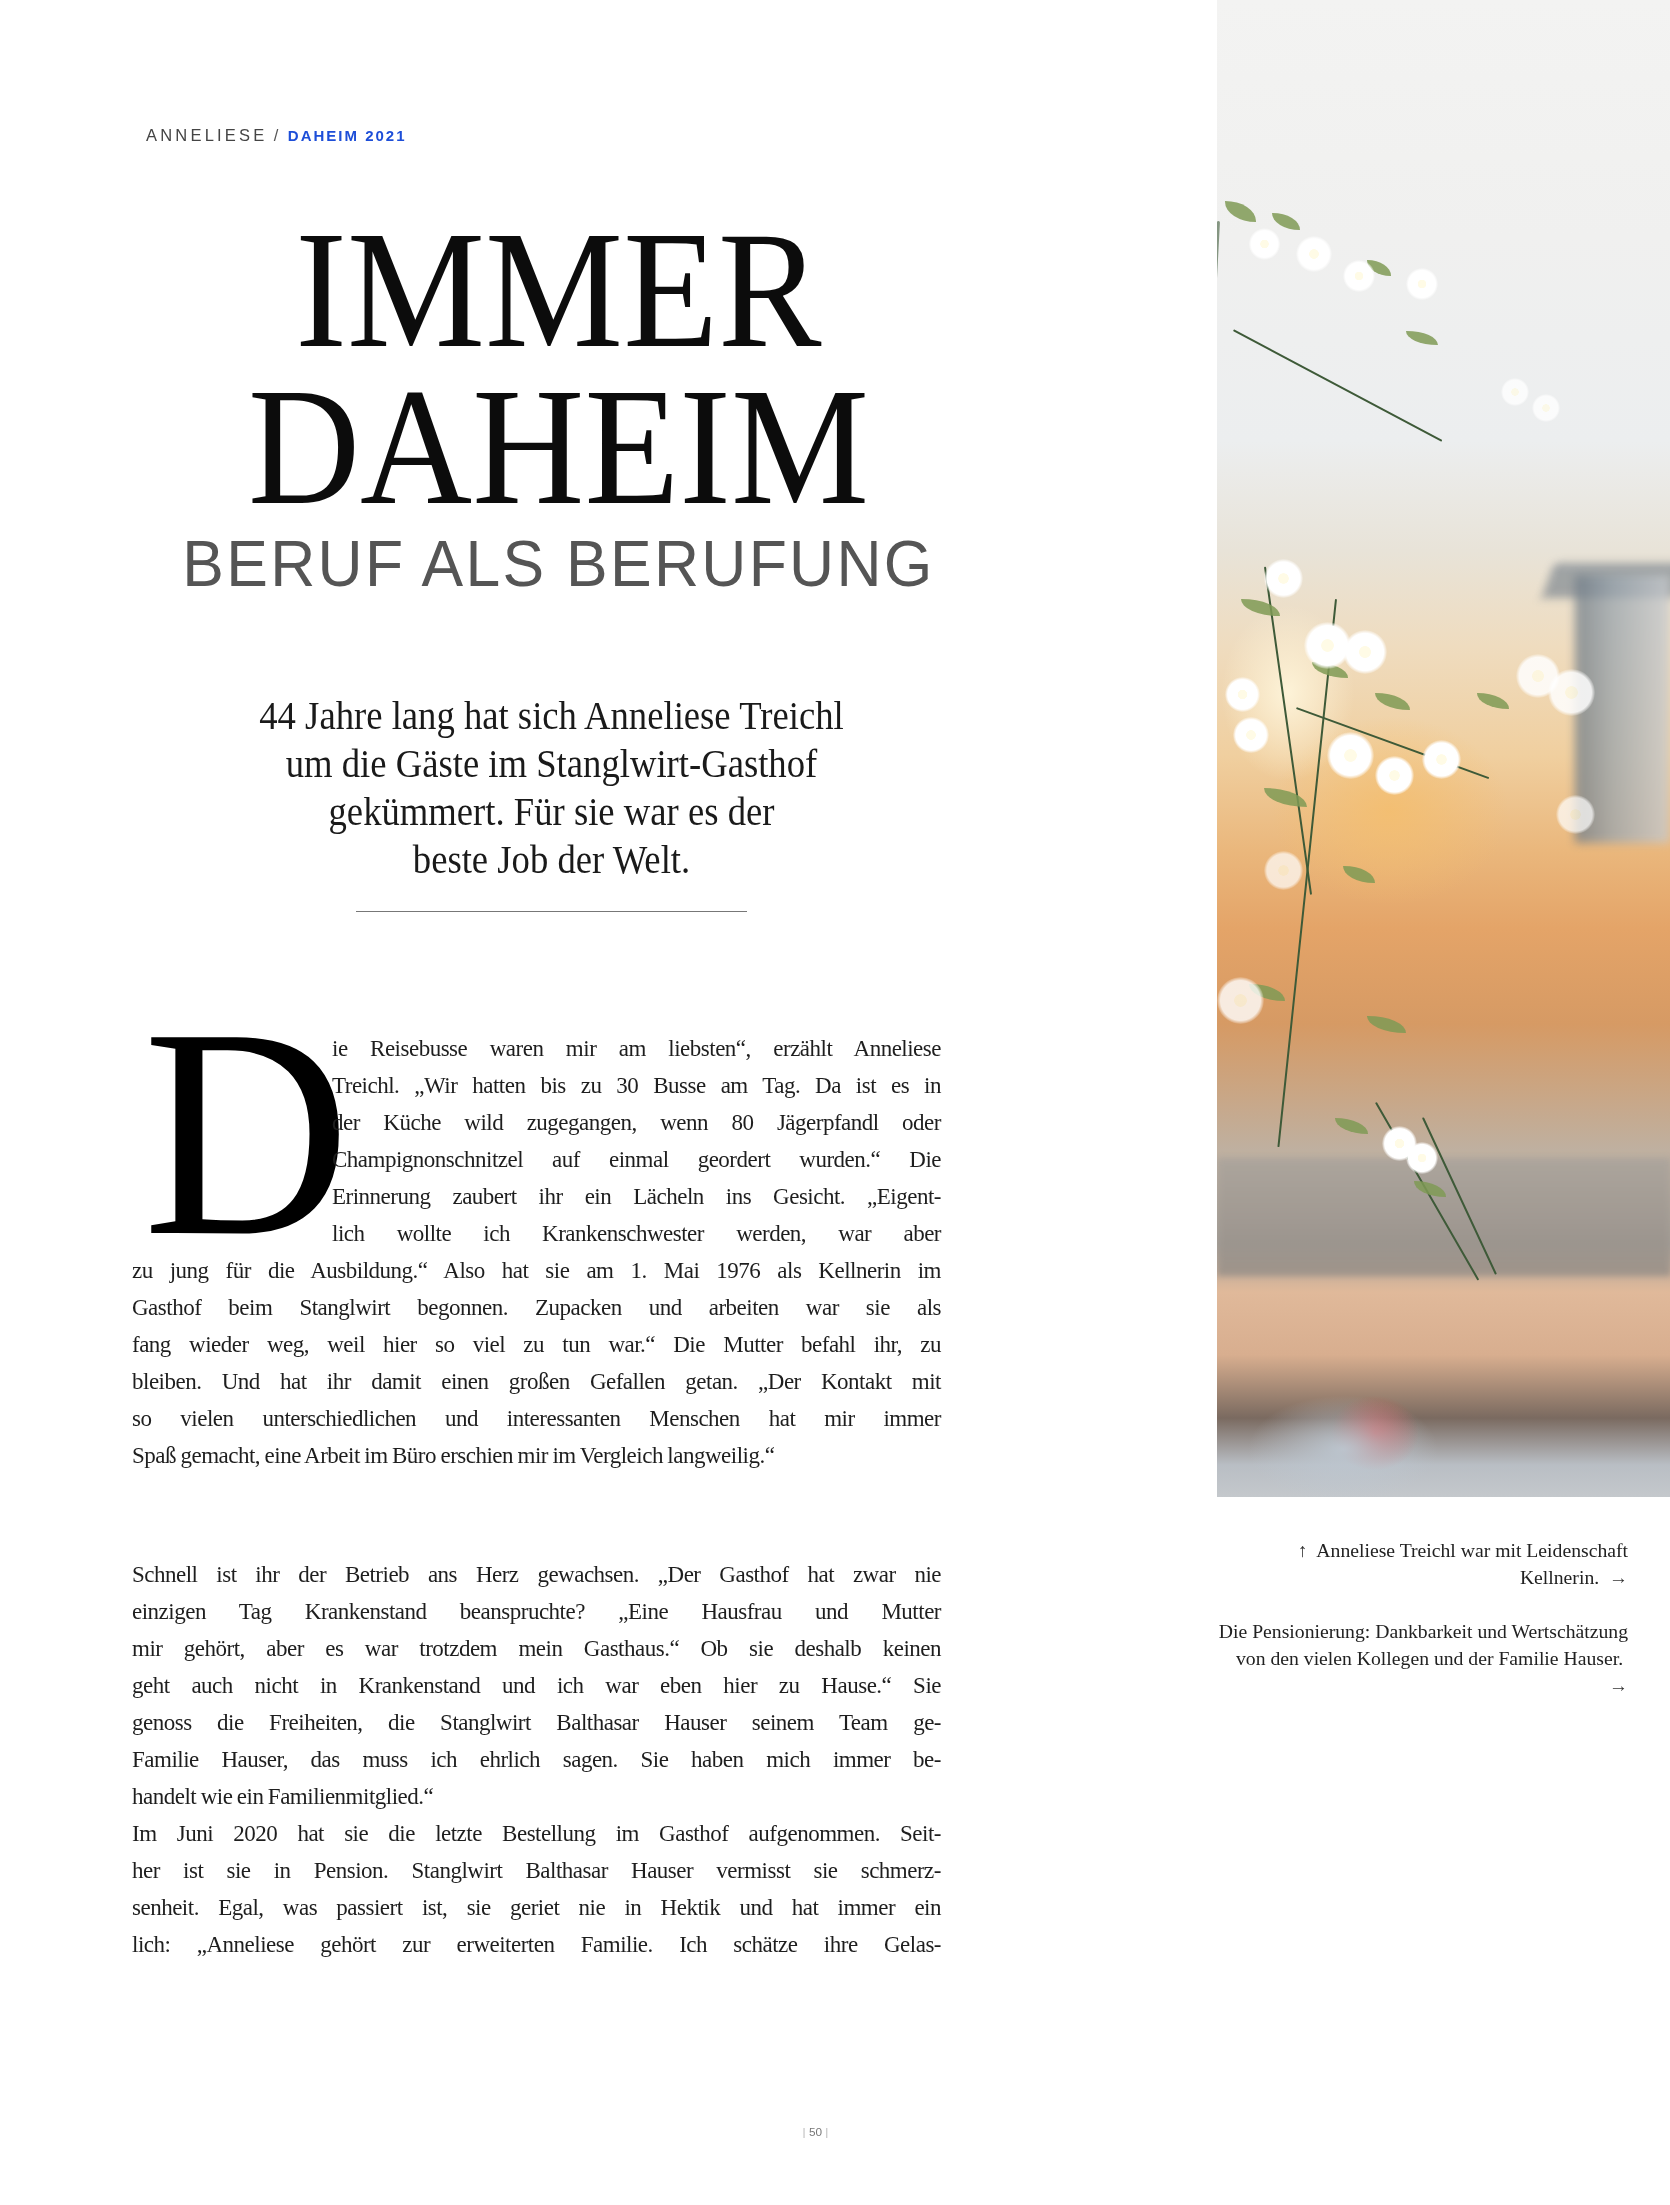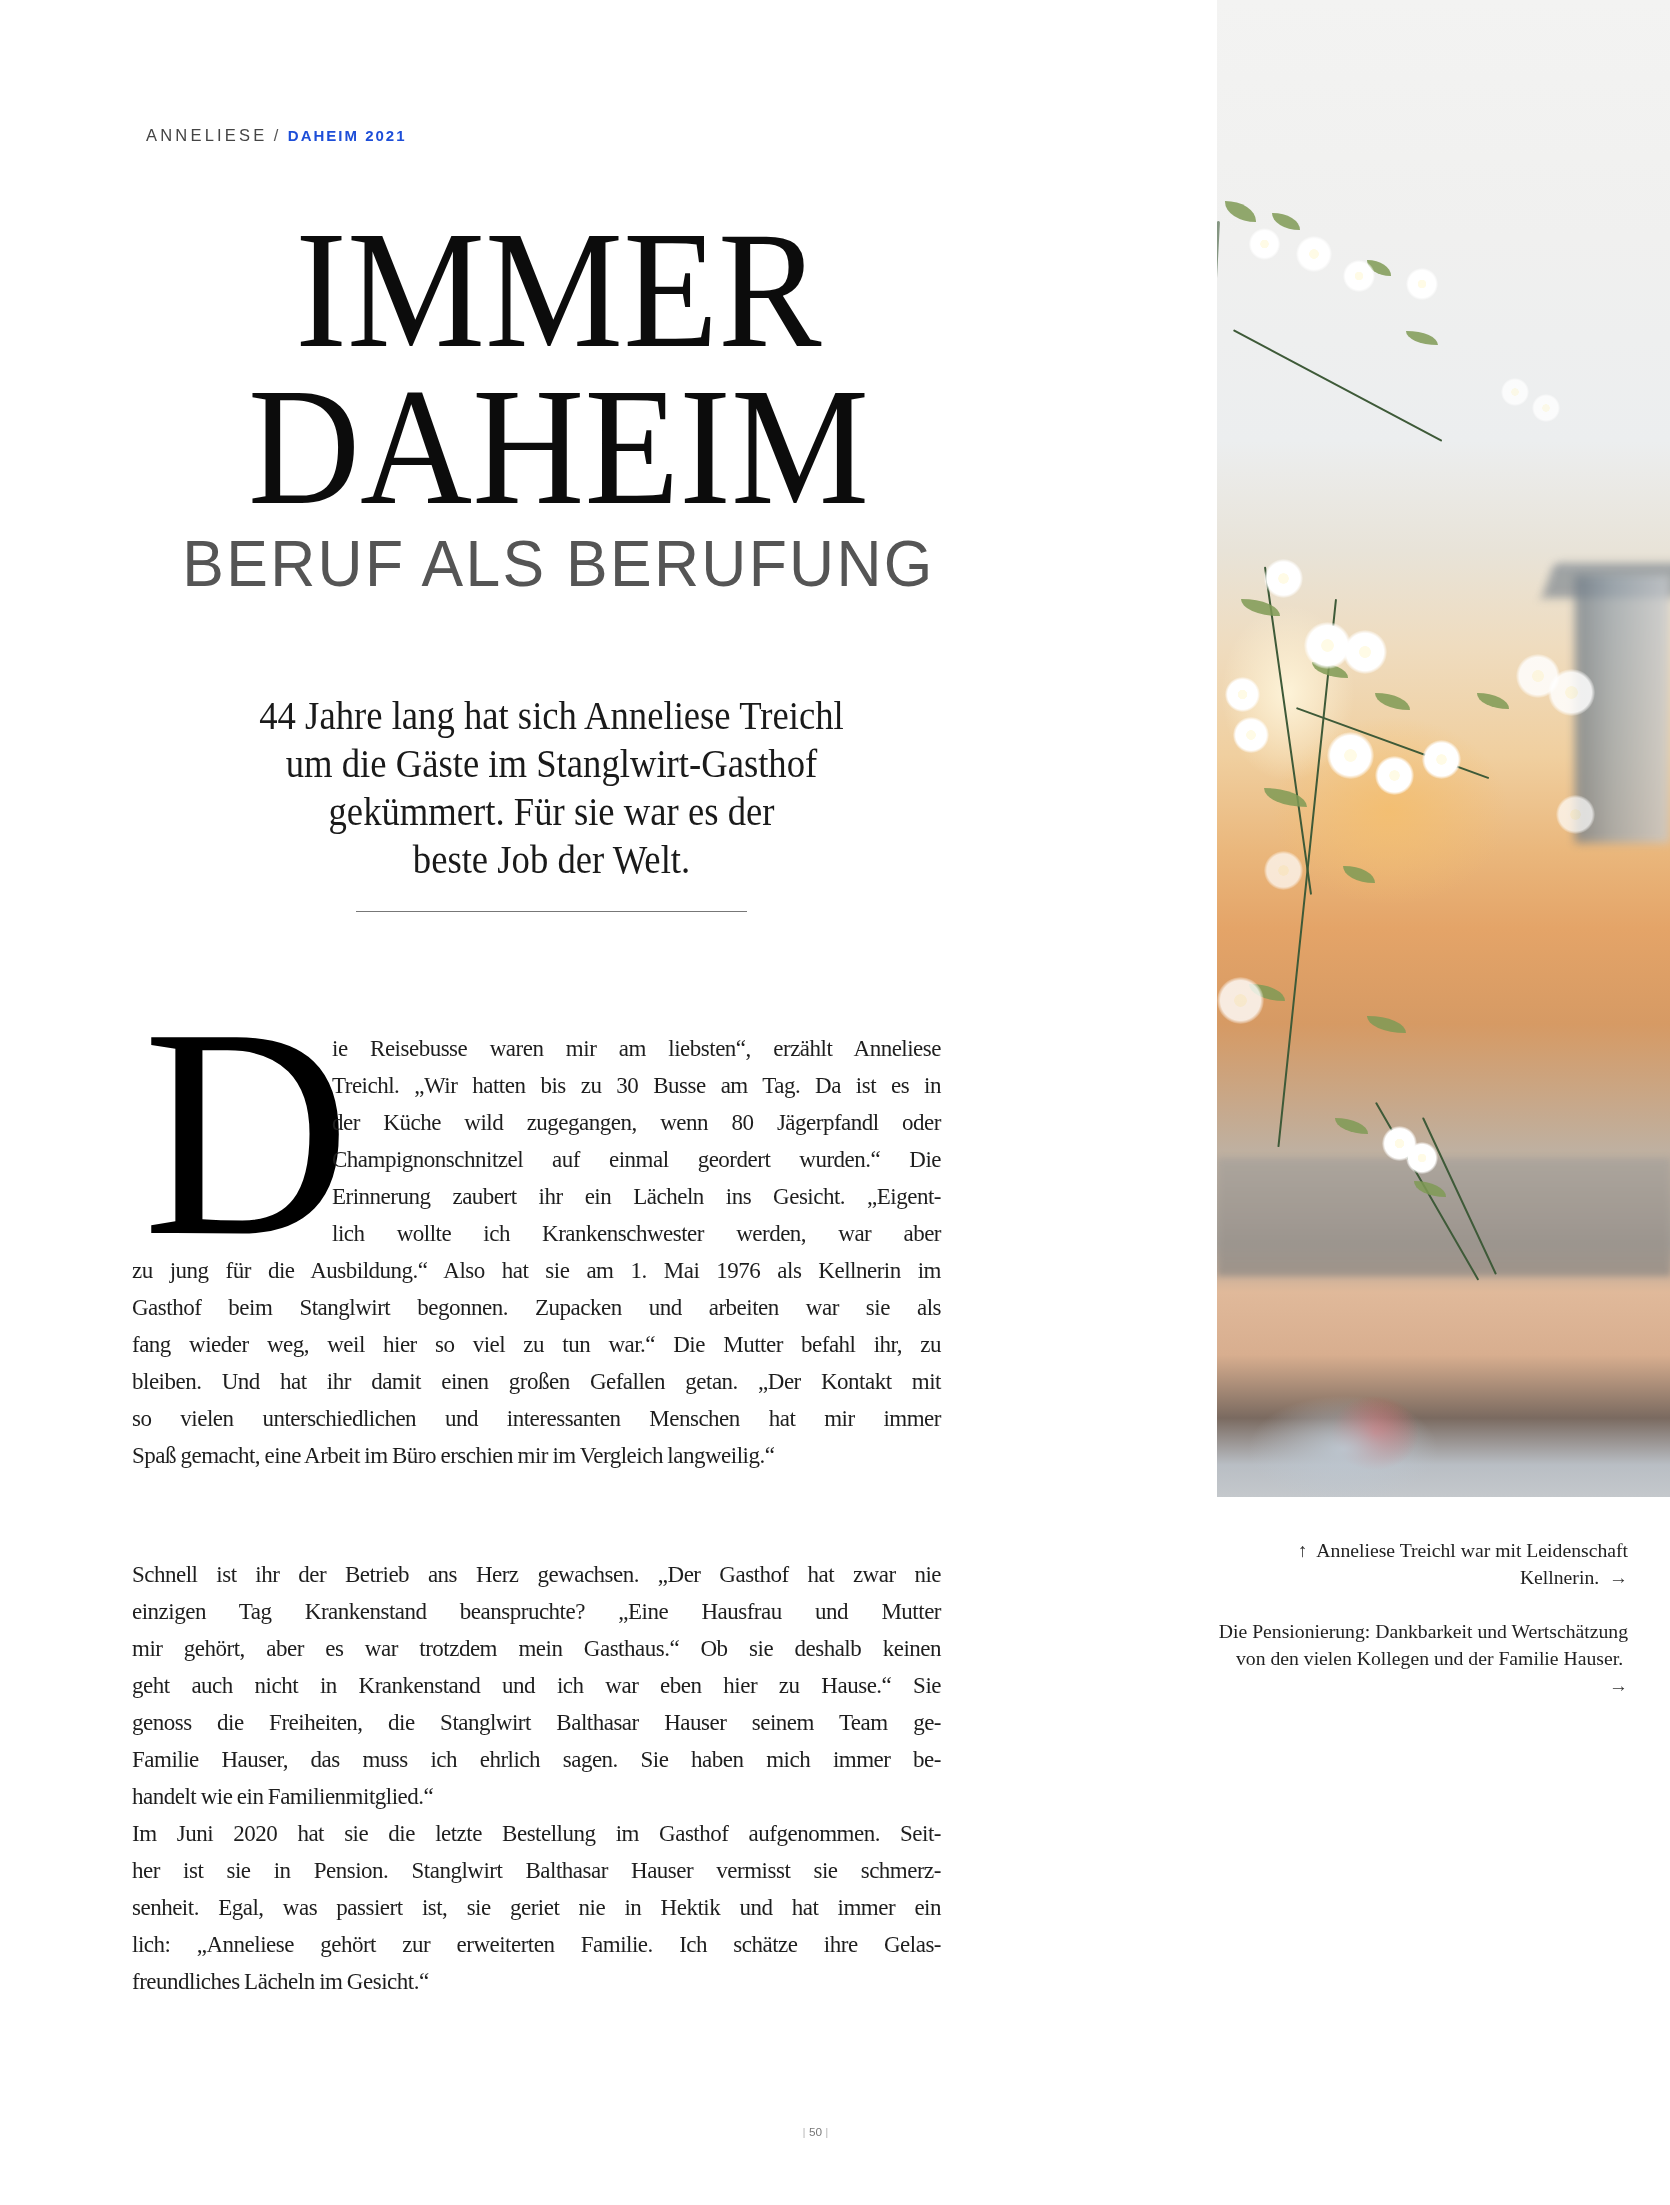--- a/index.html
+++ b/index.html
@@ -103,21 +103,20 @@
   <div class="ln"><span class="ln-inner">einzigen Tag Krankenstand beanspruchte? „Eine Hausfrau und Mutter</span></div>
   <div class="ln"><span class="ln-inner">mir gehört, aber es war trotzdem mein Gasthaus.“ Ob sie deshalb keinen</span></div>
   <div class="ln"><span class="ln-inner">geht auch nicht in Krankenstand und ich war eben hier zu Hause.“ Sie</span></div>
   <div class="ln"><span class="ln-inner">genoss die Freiheiten, die Stanglwirt Balthasar Hauser seinem Team ge-</span></div>
   <div class="ln"><span class="ln-inner">Familie Hauser, das muss ich ehrlich sagen. Sie haben mich immer be-</span></div>
   <div class="ln last"><span class="ln-inner">handelt wie ein Familienmitglied.“</span></div>
   <div class="ln"><span class="ln-inner">Im Juni 2020 hat sie die letzte Bestellung im Gasthof aufgenommen. Seit-</span></div>
   <div class="ln"><span class="ln-inner">her ist sie in Pension. Stanglwirt Balthasar Hauser vermisst sie schmerz-</span></div>
   <div class="ln"><span class="ln-inner">senheit. Egal, was passiert ist, sie geriet nie in Hektik und hat immer ein</span></div>
   <div class="ln"><span class="ln-inner">lich: „Anneliese gehört zur erweiterten Familie. Ich schätze ihre Gelas-</span></div>
-  <div class="ln last"><span class="ln-inner">freundliches Lächeln im Gesicht.“</span></div>
 </div>
 
 <div class="abs photo">
   <div class="lantern-roof"></div>
   <div class="lantern"></div>
   <div class="beam"></div>
 
   <div class="branch" style="left:0;top:221px;width:3.2px;height:1260px;transform:rotate(3deg);opacity:0.6"></div>
   <div class="branch" style="left:15.8px;top:331px;width:2.4px;height:236px;transform:rotate(-62deg)"></div>
   <div class="branch" style="left:47px;top:567px;width:2.4px;height:331px;transform:rotate(-8deg)"></div>

